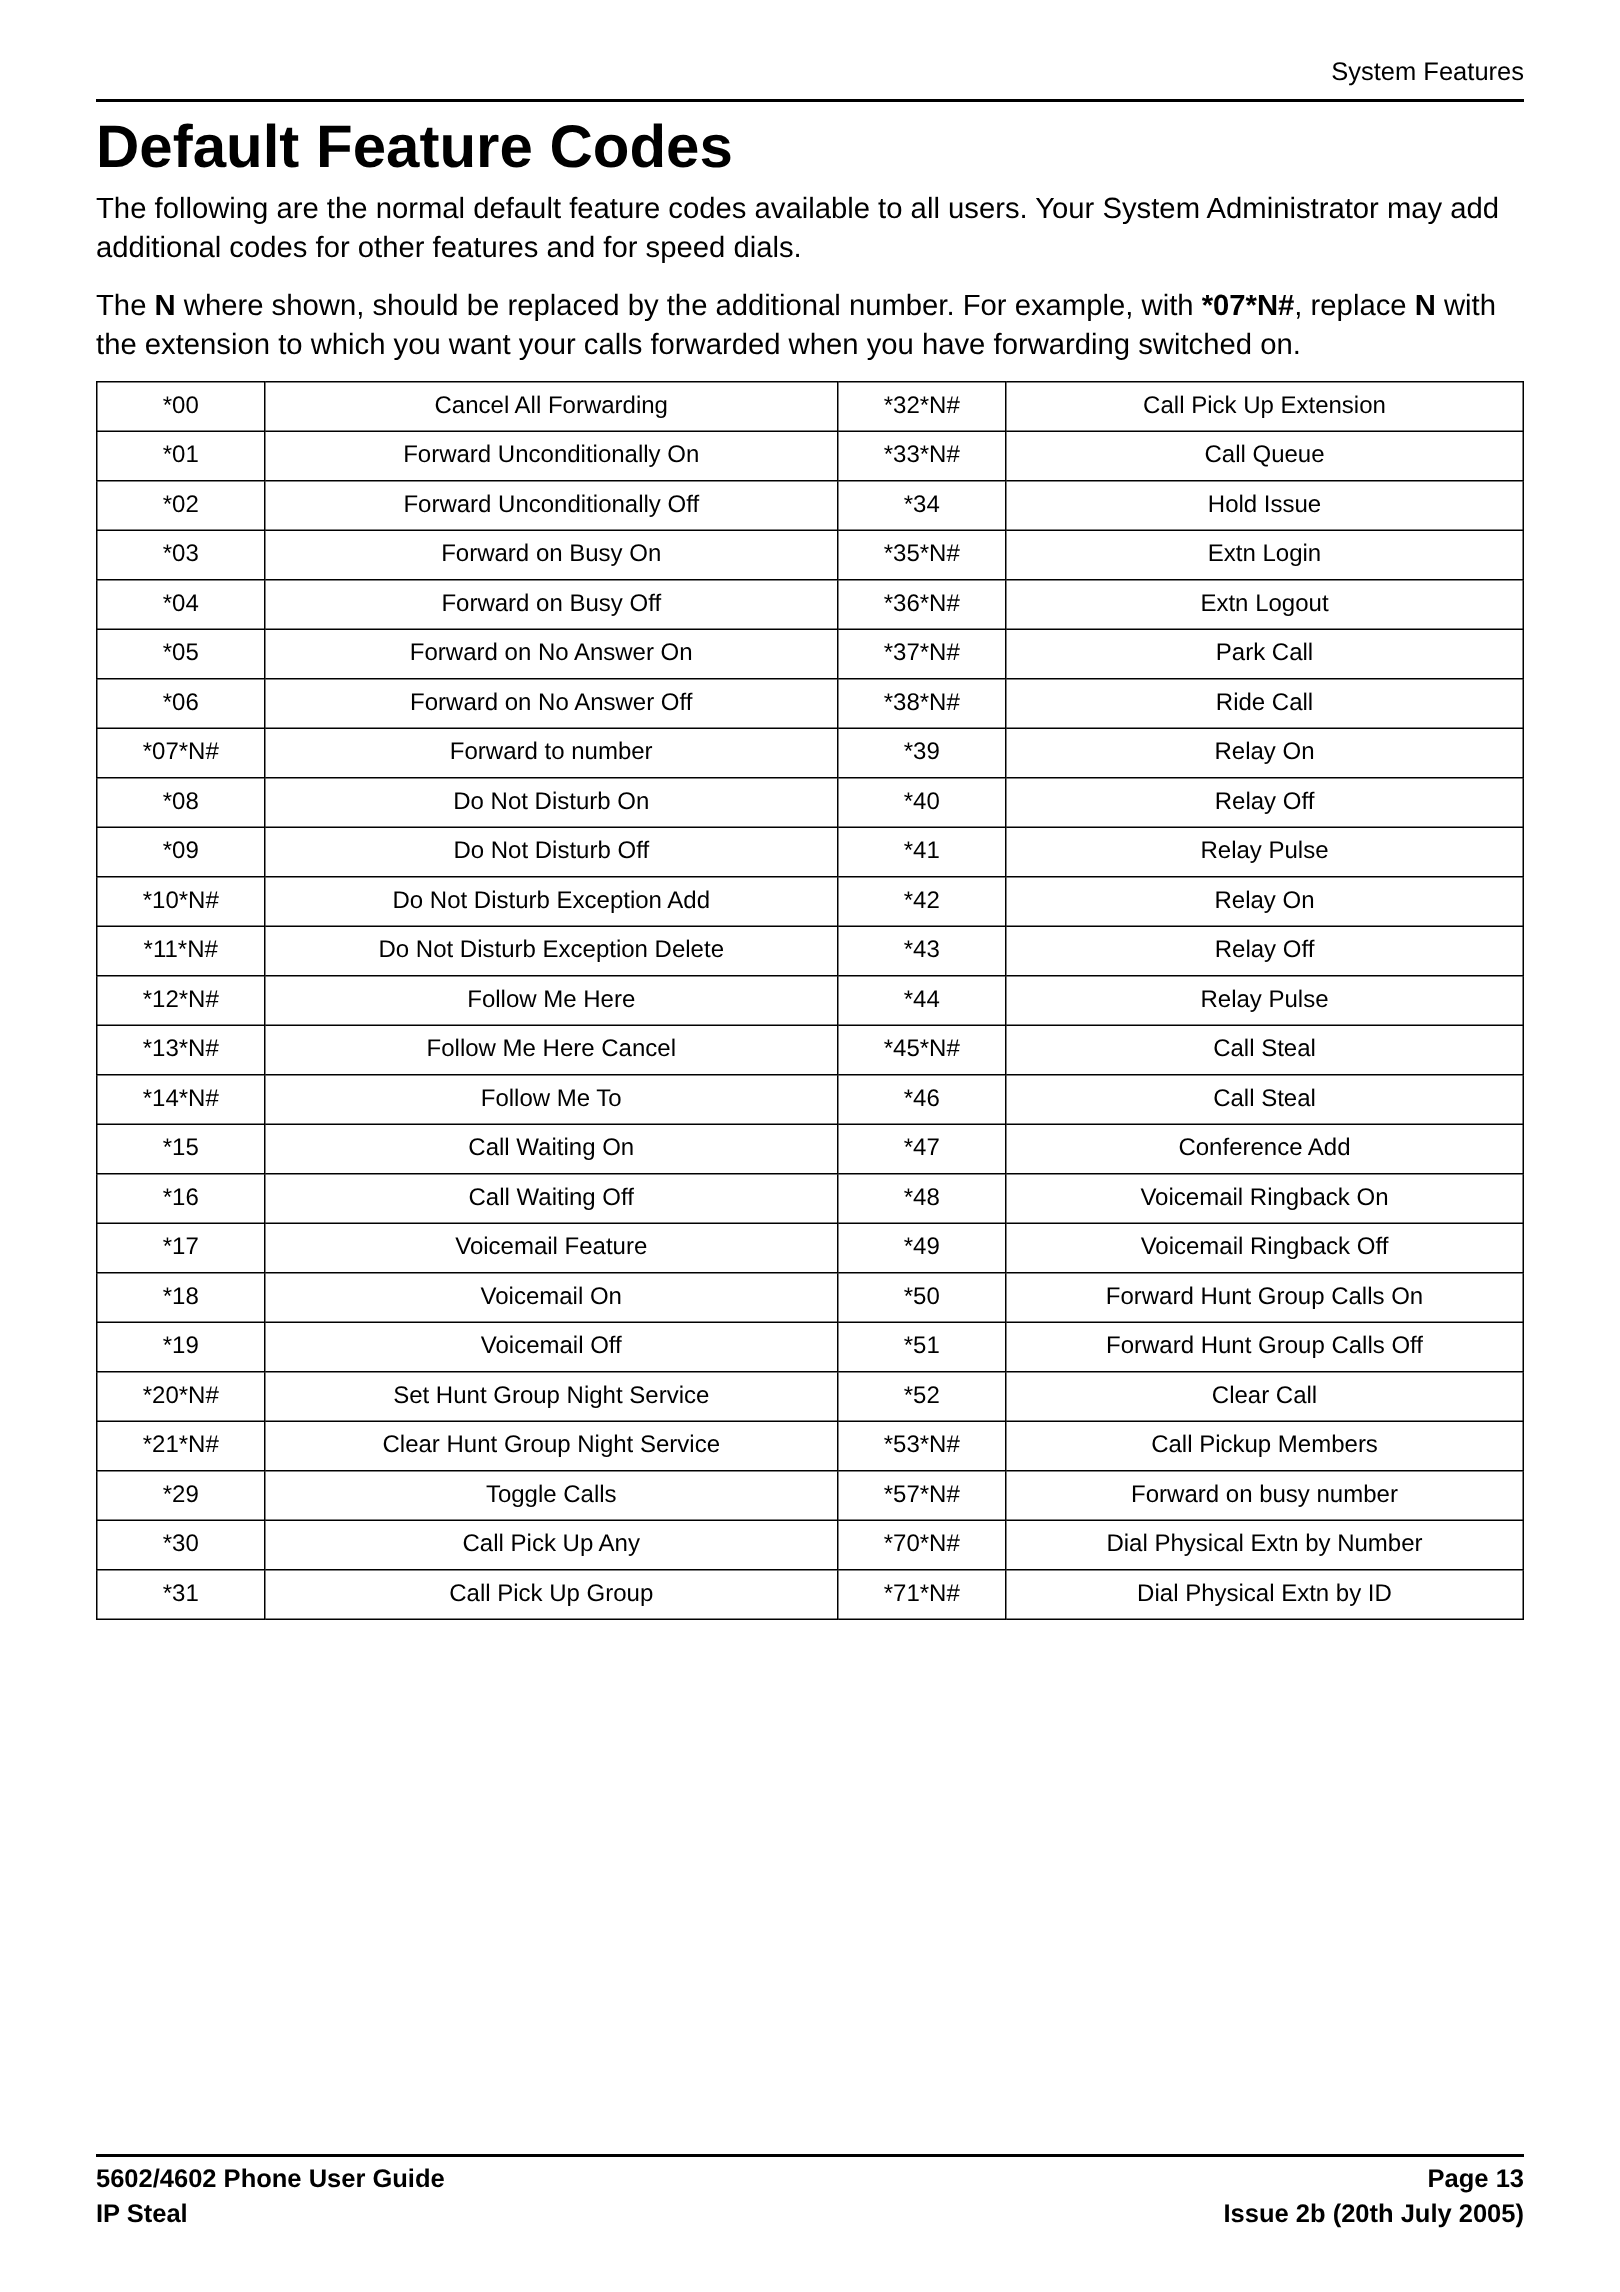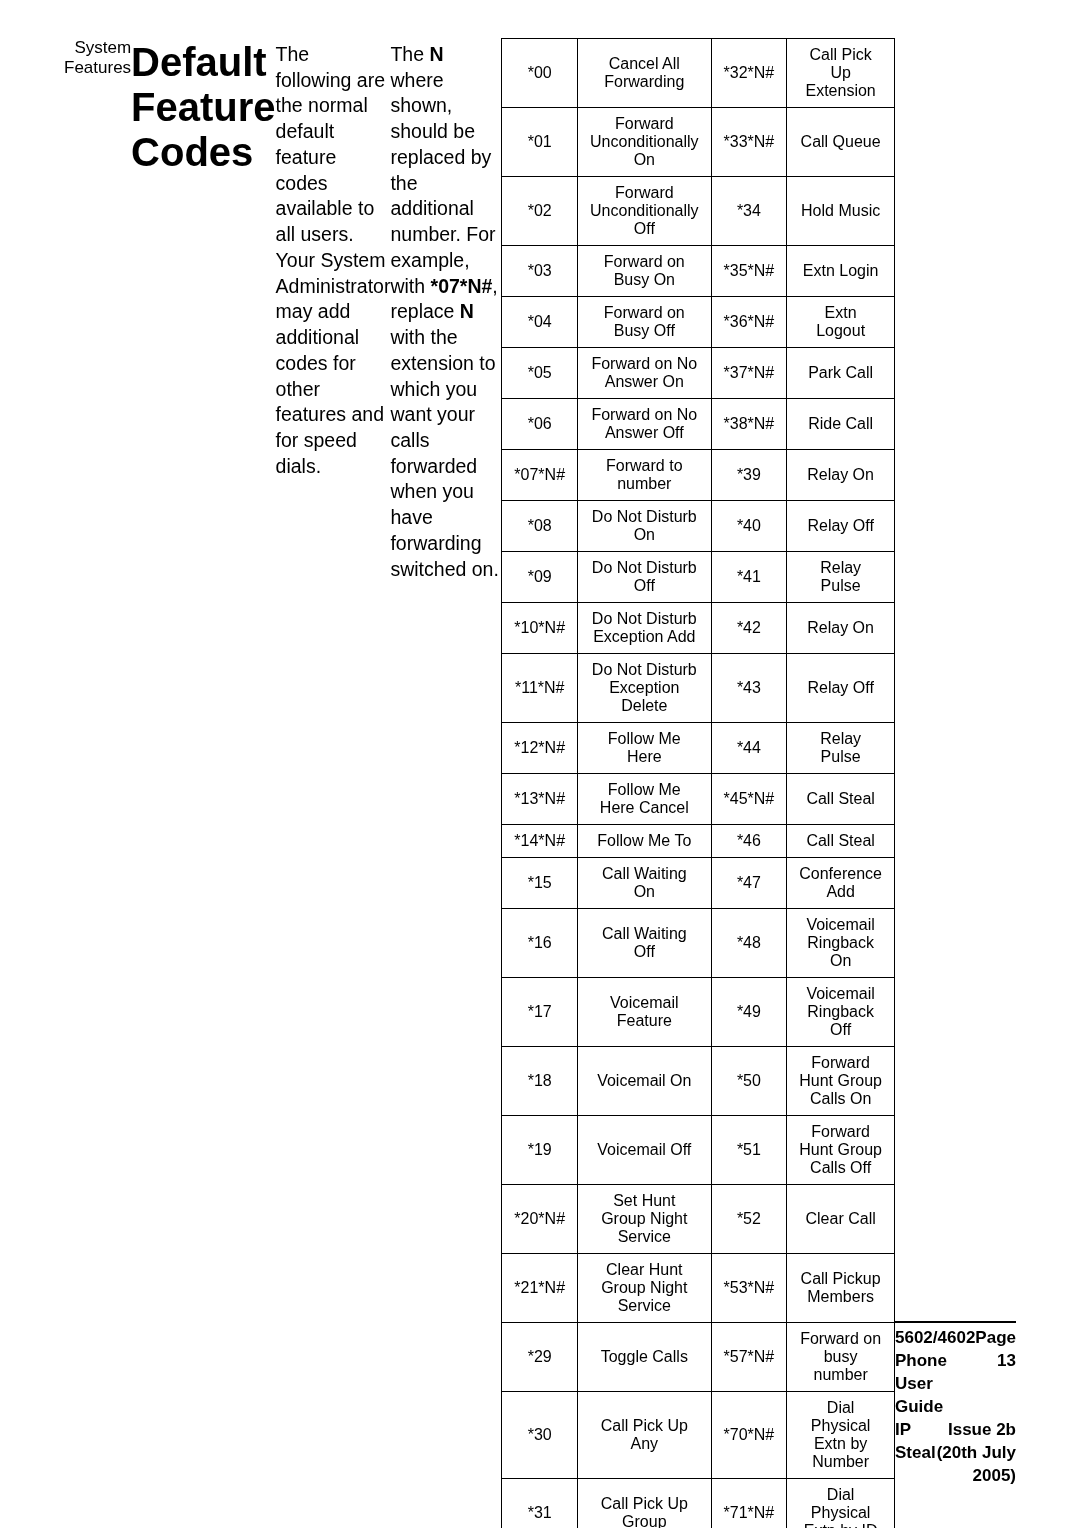--- a/index.html
+++ b/index.html
@@ -10,20 +10,21 @@
     color: #000000;
     font-family: Arial, Helvetica, sans-serif;
   }
   .page {
     width: 1080px;
     height: 1528px;
     margin: 0 auto;
     padding: 38px 64px 40px 64px;
     position: relative;
     display: flex;
+    flex-direction: column;
   }
   .header-line {
     border: none;
     border-top: 2px solid #000;
     margin: 0 0 6px 0;
   }
   .running-head {
     text-align: right;
     font-size: 17px;
     margin-bottom: 8px;
@@ -100,21 +101,21 @@
         <tr>
           <td class="c1">*01</td>
           <td class="c2">Forward Unconditionally On</td>
           <td class="c3">*33*N#</td>
           <td class="c4">Call Queue</td>
         </tr>
         <tr>
           <td class="c1">*02</td>
           <td class="c2">Forward Unconditionally Off</td>
           <td class="c3">*34</td>
-          <td class="c4">Hold Music</td>
+          <td class="c4">Hold Issue</td>
         </tr>
         <tr>
           <td class="c1">*03</td>
           <td class="c2">Forward on Busy On</td>
           <td class="c3">*35*N#</td>
           <td class="c4">Extn Login</td>
         </tr>
         <tr>
           <td class="c1">*04</td>
           <td class="c2">Forward on Busy Off</td>

